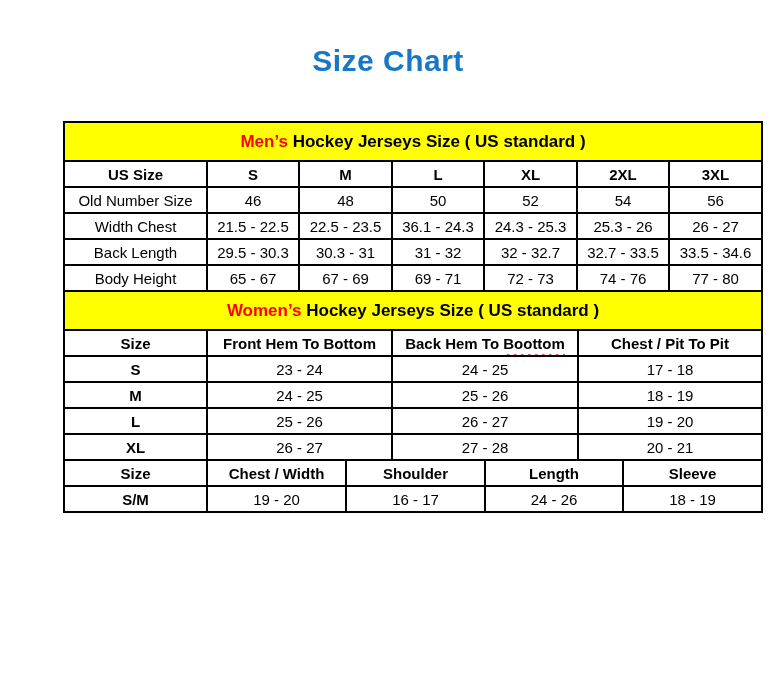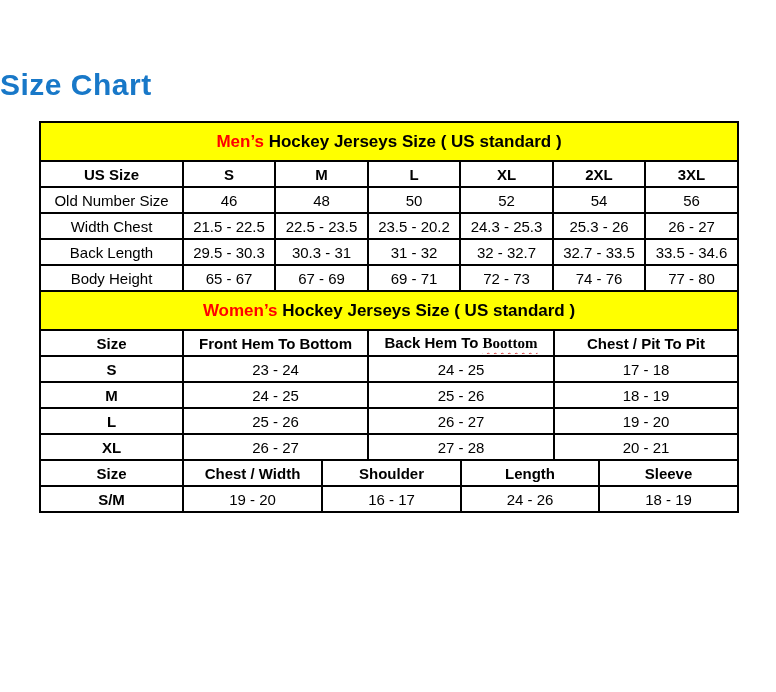--- a/index.html
+++ b/index.html
@@ -10,36 +10,38 @@
   }
   .page {
     position: relative;
     width: 776px;
     height: 692px;
     background: #ffffff;
     overflow: hidden;
   }
   .page-title {
     margin: 0;
-    padding-top: 68px;
+    padding-top: 44px;
+    text-align: center;
     color: #1878C8;
     font-size: 30px;
     font-weight: bold;
     letter-spacing: 0.5px;
   }
   .chart-wrap {
     position: absolute;
     left: 39px;
     top: 121px;
     width: 698px;
   }
   table {
     border-collapse: collapse;
     table-layout: fixed;
     width: 698px;
+    margin-left: 24px;
   }
   table + table {
     margin-top: -2px;
   }
   th, td {
     border: 2px solid #000000;
     text-align: center;
     vertical-align: middle;
     padding: 0;
     color: #000000;
@@ -55,36 +57,34 @@
   }
   .section-title-cell.short {
     height: 29px;
   }
   .accent-red {
     color: #FF0000;
   }
   th {
     font-weight: bold;
     height: 24px;
-    border-radius: 9px;
   }
   td.value-cell, td.row-label {
     height: 24px;
     font-weight: normal;
   }
   td.row-label.bold {
     font-weight: bold;
   }
   .wavy {
     text-decoration: underline;
     text-decoration-style: wavy;
     text-decoration-color: #CC3333;
     text-decoration-thickness: 1px;
     text-underline-offset: 4px;
-    font-family: Liberation Serif, serif;
   }
 </style>
 </head>
 <body>
 
 <div class="page">
 
   <h1 class="page-title">Size Chart</h1>
 
   <div class="chart-wrap">
@@ -120,21 +120,21 @@
         <td class="value-cell">48</td>
         <td class="value-cell">50</td>
         <td class="value-cell">52</td>
         <td class="value-cell">54</td>
         <td class="value-cell">56</td>
       </tr>
       <tr>
         <td class="row-label">Width Chest</td>
         <td class="value-cell">21.5 - 22.5</td>
         <td class="value-cell">22.5 - 23.5</td>
-        <td class="value-cell">23.5 - 20.2</td>
+        <td class="value-cell">36.1 - 24.3</td>
         <td class="value-cell">24.3 - 25.3</td>
         <td class="value-cell">25.3 - 26</td>
         <td class="value-cell">26 - 27</td>
       </tr>
       <tr>
         <td class="row-label">Back Length</td>
         <td class="value-cell">29.5 - 30.3</td>
         <td class="value-cell">30.3 - 31</td>
         <td class="value-cell">31 - 32</td>
         <td class="value-cell">32 - 32.7</td>

